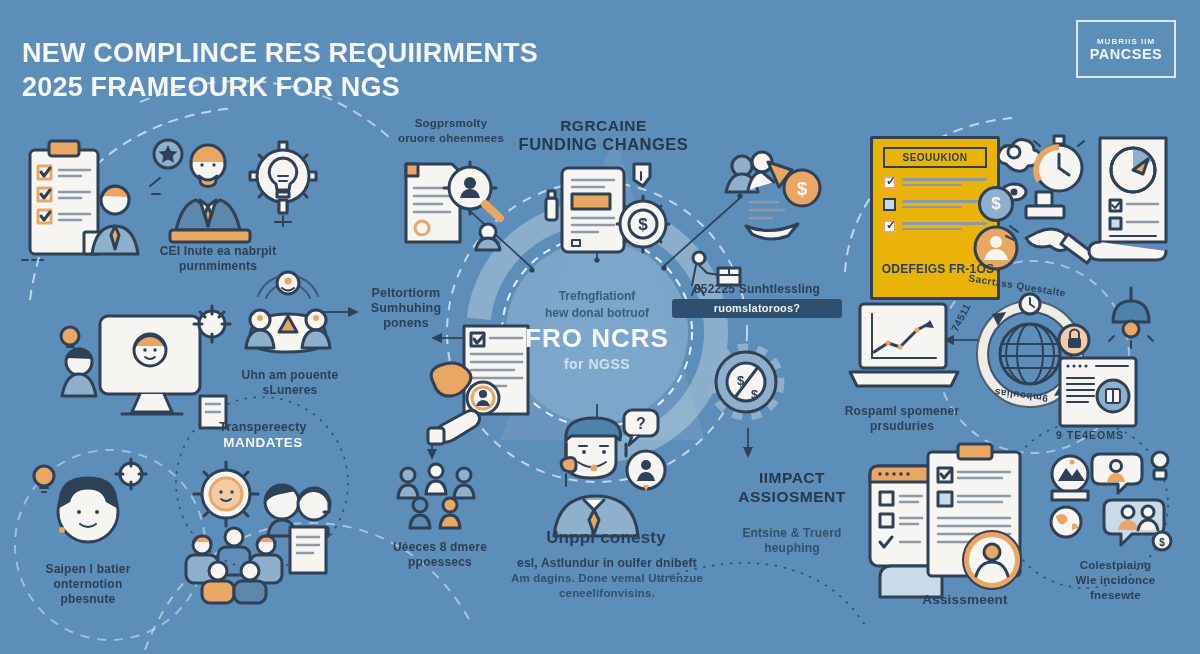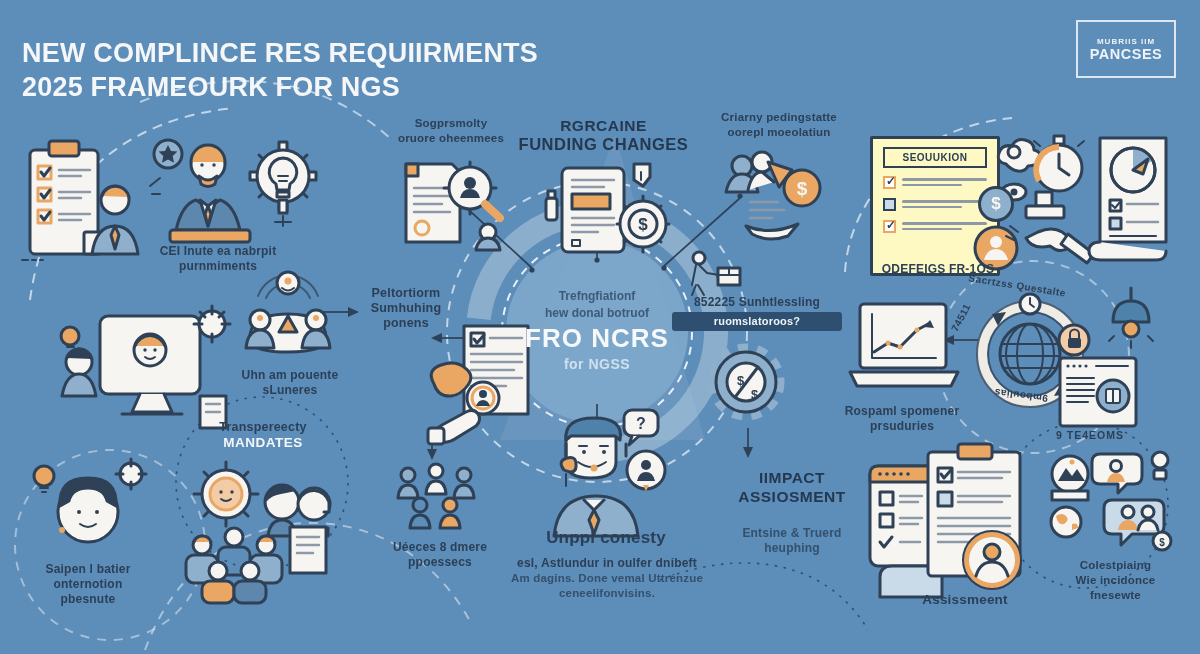--- a/index.html
+++ b/index.html
@@ -34,22 +34,22 @@
   .hub-text{position:absolute;left:505px;top:288px;width:184px;z-index:3;text-align:center;}
   .hub-text span{display:block;}
   .hub-a{color:#3d5b79;font-weight:700;font-size:12px;line-height:17px;}
   .hub-b{color:#f6f8fa;font-weight:800;font-size:26px;line-height:32px;letter-spacing:1px;}
   .hub-c{color:#cfe0ee;font-weight:700;font-size:14px;line-height:20px;letter-spacing:.5px;}
   .navy-badge{display:inline-block;background:#2f4f70;color:#eef3f7;font-size:11px;
       font-weight:700;padding:2px 9px;border-radius:3px;margin-top:2px;}
   .rot{position:absolute;z-index:3;font-size:10px;font-weight:700;color:#2b4057;
        white-space:nowrap;letter-spacing:.5px;}
   
-  .sdoc{position:absolute;left:870px;top:136px;width:130px;height:140px;z-index:2;
-        background:#fef9c3;border:3px solid #2e4157;border-radius:2px;padding:8px 10px;}
+  .sdoc{position:absolute;left:870px;top:136px;width:130px;height:164px;z-index:2;
+        background:#eab308;border:3px solid #2e4157;border-radius:2px;padding:8px 10px;}
   .sdoc-title{border:2px solid #2e4157;text-align:center;font-size:10px;font-weight:700;
         color:#2b4057;padding:3px 2px;letter-spacing:.5px;margin-bottom:7px;}
   .srow{display:flex;align-items:center;gap:6px;margin-bottom:8px;}
   .sq{width:13px;height:13px;border:2.5px solid #e9a763;flex:0 0 auto;position:relative;background:#fff;}
   .sq.blue{border-color:#2e4157;background:#c9dae8;}
   .sq i{position:absolute;left:1px;top:-4px;font-style:normal;font-weight:800;color:#2e4157;font-size:12px;}
   .slines{flex:1;}
   .slines i{display:block;height:2.5px;background:#8d99a6;border-radius:2px;margin:3px 0;}
   .slines i:last-child{width:70%;}
   .sbadge{position:absolute;z-index:3;border-radius:50%;border:3px solid #2e4157;
@@ -604,31 +604,27 @@
   </div>
 
   <div class="lbl" style="left:386px;top:116px;width:130px;font-size:11.5px">
     <span>Sogprsmolty</span>
       <span>oruore oheenmees</span>
   </div>
   <div class="lbl big" style="left:506px;top:116px;width:195px">
     <span>RGRCAINE</span>
     <span style="font-size:16.5px">FUNDING CHANGES</span>
   </div>
-  <div class="lbl" style="left:694px;top:110px;width:170px;font-size:11.5px">
-    <span>Criarny pedingstatte</span>
-      <span>oorepl moeolatiun</span>
-  </div>
   <div class="hub-text">
     <span class="hub-a">Trefngfiationf</span>
     <span class="hub-a">hew donal botruof</span>
     <span class="hub-b">FRO NCRS</span>
     <span class="hub-c">for NGSS</span>
   </div>
-  <div class="lbl" style="left:672px;top:295px;width:170px">
+  <div class="lbl" style="left:672px;top:282px;width:170px">
     <span>852225 Sunhtlessling</span>
     <span>
         <span class="navy-badge">ruomslatoroos?</span>
       </span>
   </div>
   <div class="lbl sub" style="left:726px;top:526px;width:132px">
     <span>Entsine &amp; Truerd</span>
       <span>heuphing</span>
   </div>
   <div class="lbl big" style="left:726px;top:468px;width:132px">

